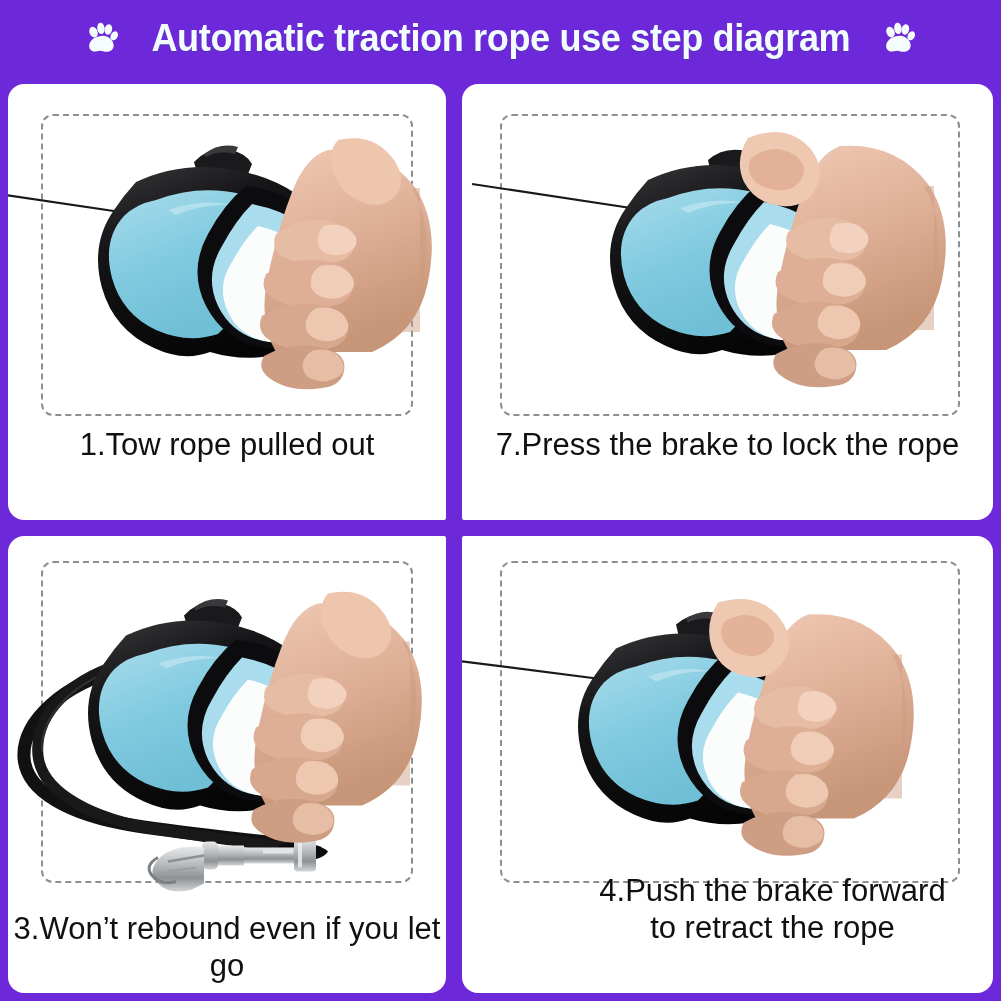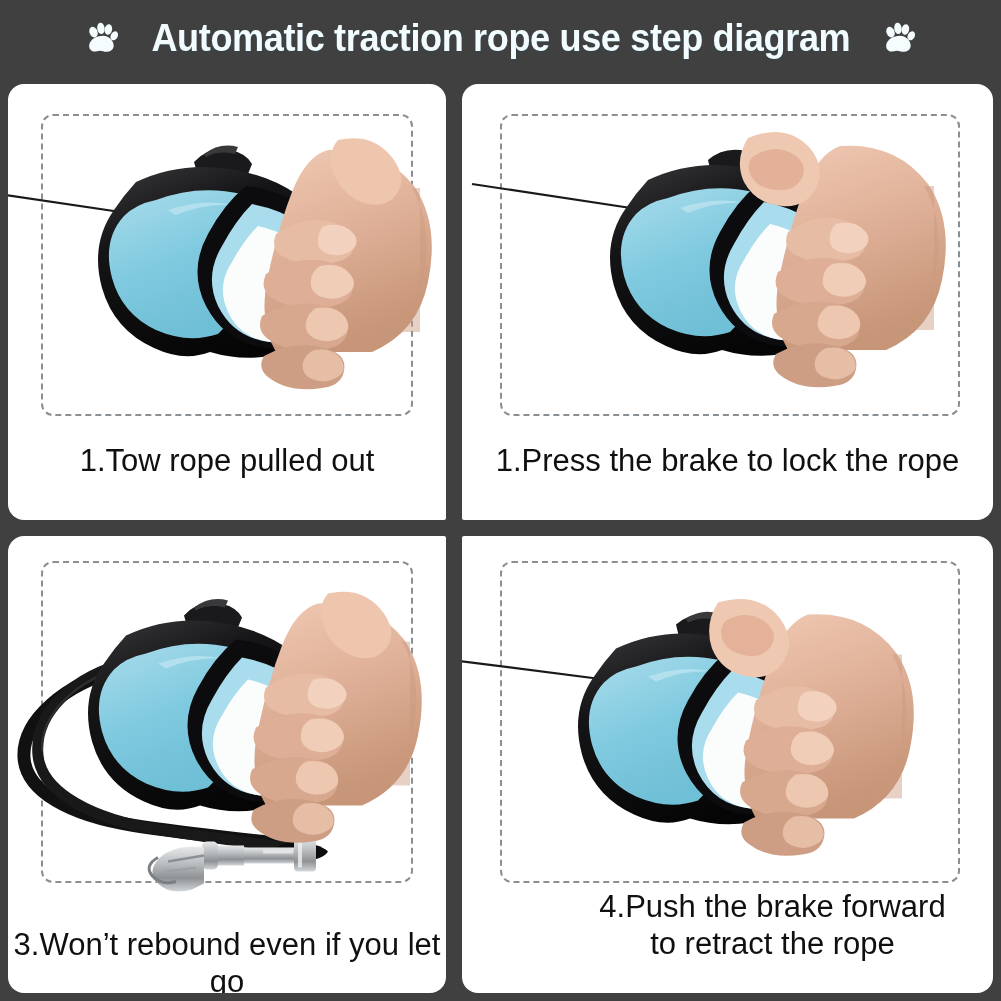--- a/index.html
+++ b/index.html
@@ -10,21 +10,21 @@
     width: 1001px;
     height: 1001px;
     background: #2FADD0;
     font-family: "Liberation Sans", sans-serif;
     overflow: hidden;
   }
   #root {
     position: relative;
     width: 1001px;
     height: 1001px;
-    background: #404040;
+    background: #6d28d9;
   }
 
   
   .header {
     position: absolute;
     left: 0;
     top: 0;
     width: 1001px;
     height: 76px;
     display: flex;
@@ -90,21 +90,20 @@
     position: absolute;
     left: 0;
     width: 100%;
     text-align: center;
     color: #101010;
     font-family: "Liberation Sans", sans-serif;
     font-size: 31px;
     line-height: 37px;
     font-weight: normal;
     white-space: pre-line;
-    margin-top: 16px;
   }
   .p1 .caption { top: 342px; font-size: 31px; }
   .p2 .caption { top: 342px; font-size: 31px; }
   .p3 .caption { top: 374px; font-size: 31px; }
   .p4 .caption { top: 336px; font-size: 31px; padding-left: 45px; }
 
   
   .scene { position: absolute; inset: 0; }
   .scene svg { display: block; width: 100%; height: 100%; }
 </style>
@@ -333,21 +332,21 @@
             <path d="M314 232 q32 -18 66 -6 q17 6 14 21 q-3 15 -22 17 q-34 5 -54 -11 q-11 -9 -4 -21z" fill="#CE9E84"></path>
             <path d="M364 226 q19 -3 27 9 q6 11 -2 17 q-13 9 -27 3 q-11 -5 -9 -16 q2 -9 11 -13z" fill="#E6BDA5"></path>
           </g>
 
           <path d="M286 16 q38 -16 62 10 q16 20 6 40 q-10 20 -34 18 q-26 -2 -38 -24 q-10 -22 4 -44z" fill="#EFC8B1"></path>
           <path d="M292 34 q22 -14 42 0 q12 10 6 22 q-8 14 -26 12 q-20 -2 -26 -16 q-4 -12 4 -18z" fill="#E2B197"></path>
 
           <path d="M462 64 q20 34 12 84 q-6 40 -30 60 l28 0 l0 -144z" fill="#C99A7C" opacity="0.45"></path>
         </svg>
       </div>
-      <div class="caption">1.Press the brake to lock the rope</div>
+      <div class="caption">7.Press the brake to lock the rope</div>
     </div>
 
     <div class="panel p3">
       <div class="dashbox"></div>
       <div class="scene">
         <svg viewBox="0 0 438 370" preserveAspectRatio="xMidYMid meet">
           <defs>
             <linearGradient id="bl3" x1="0" y1="0" x2="0.4" y2="1">
               <stop offset="0%" stop-color="#A9DCEC"></stop>
               <stop offset="55%" stop-color="#80CADF"></stop>

